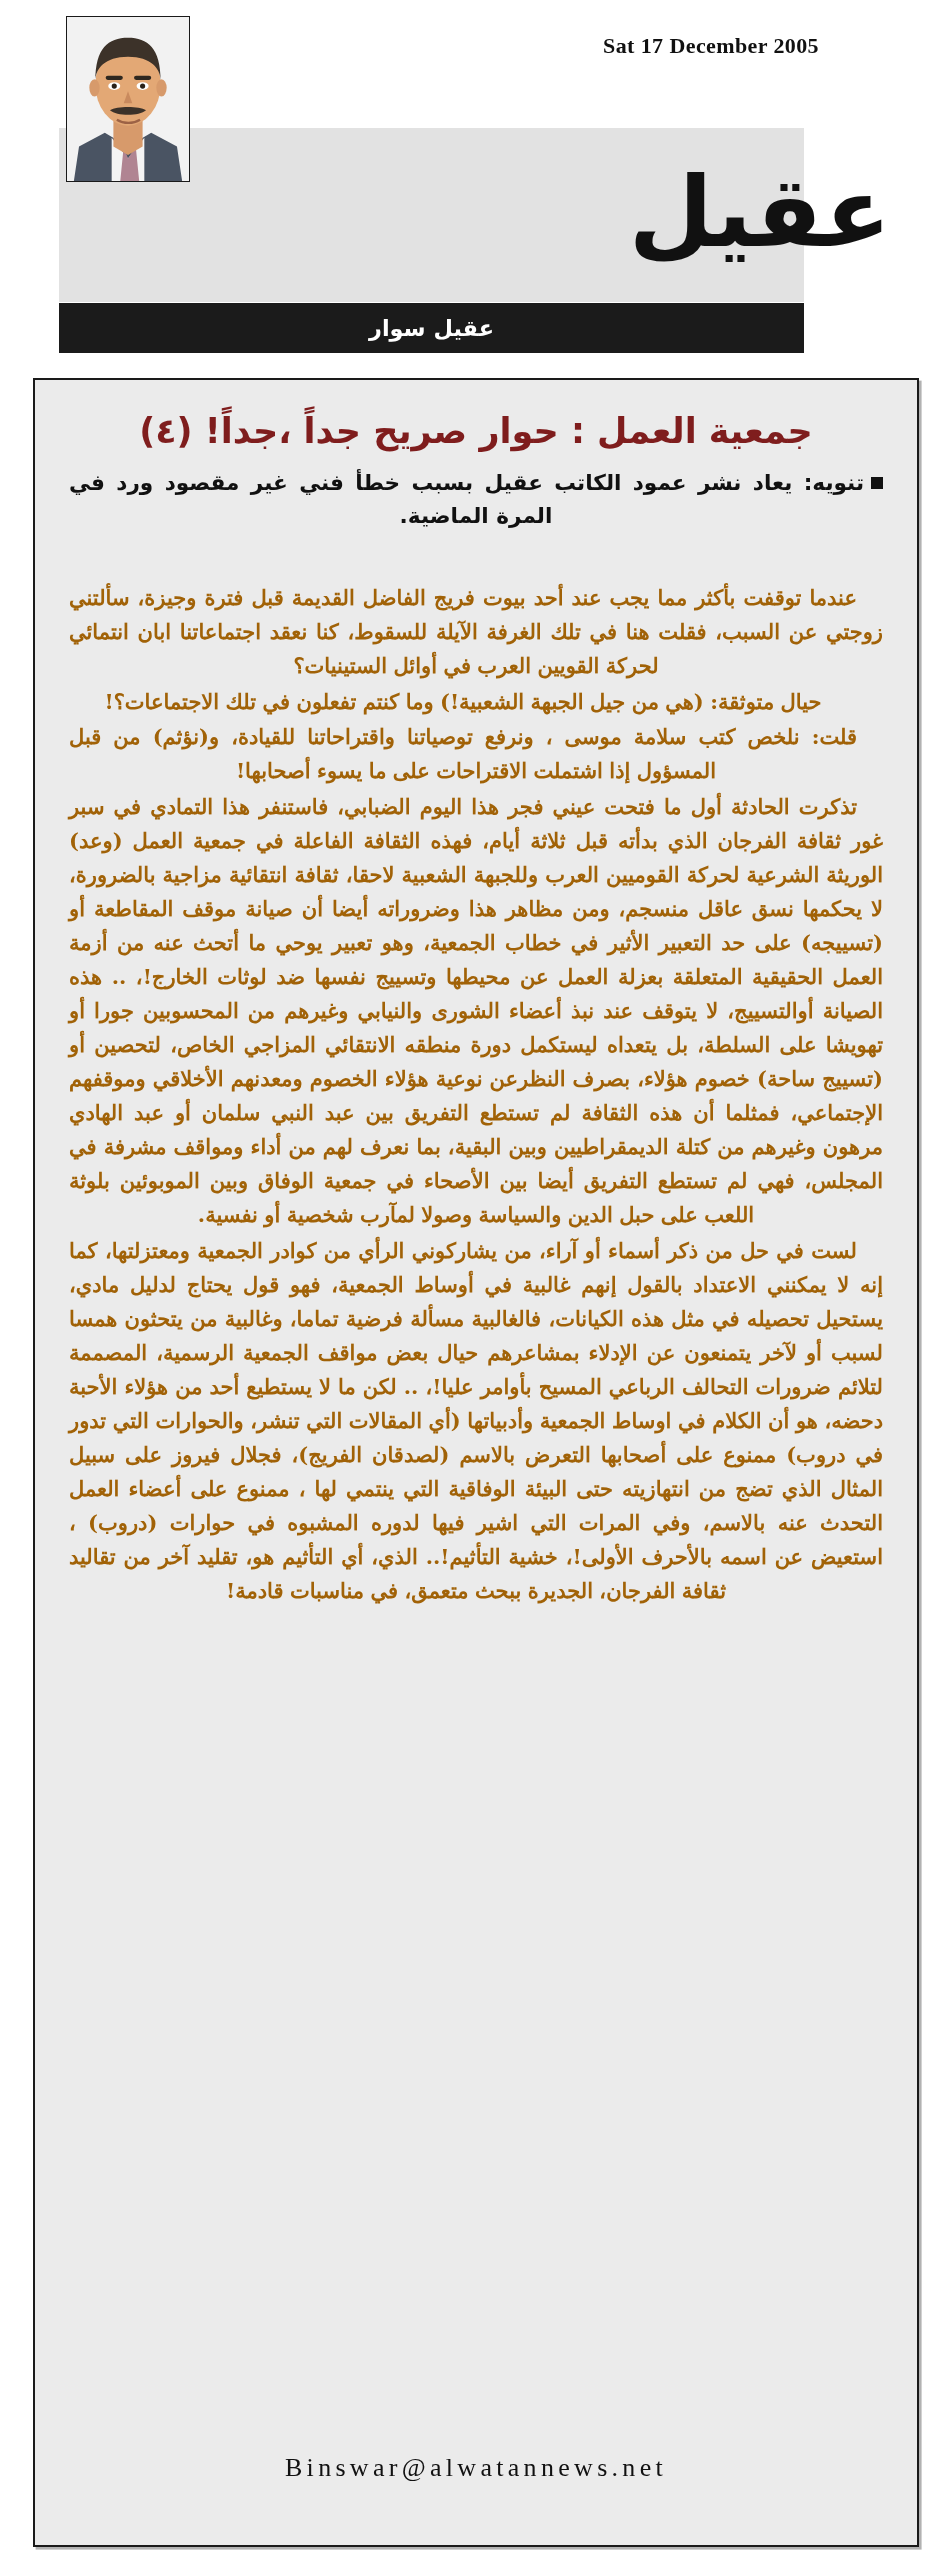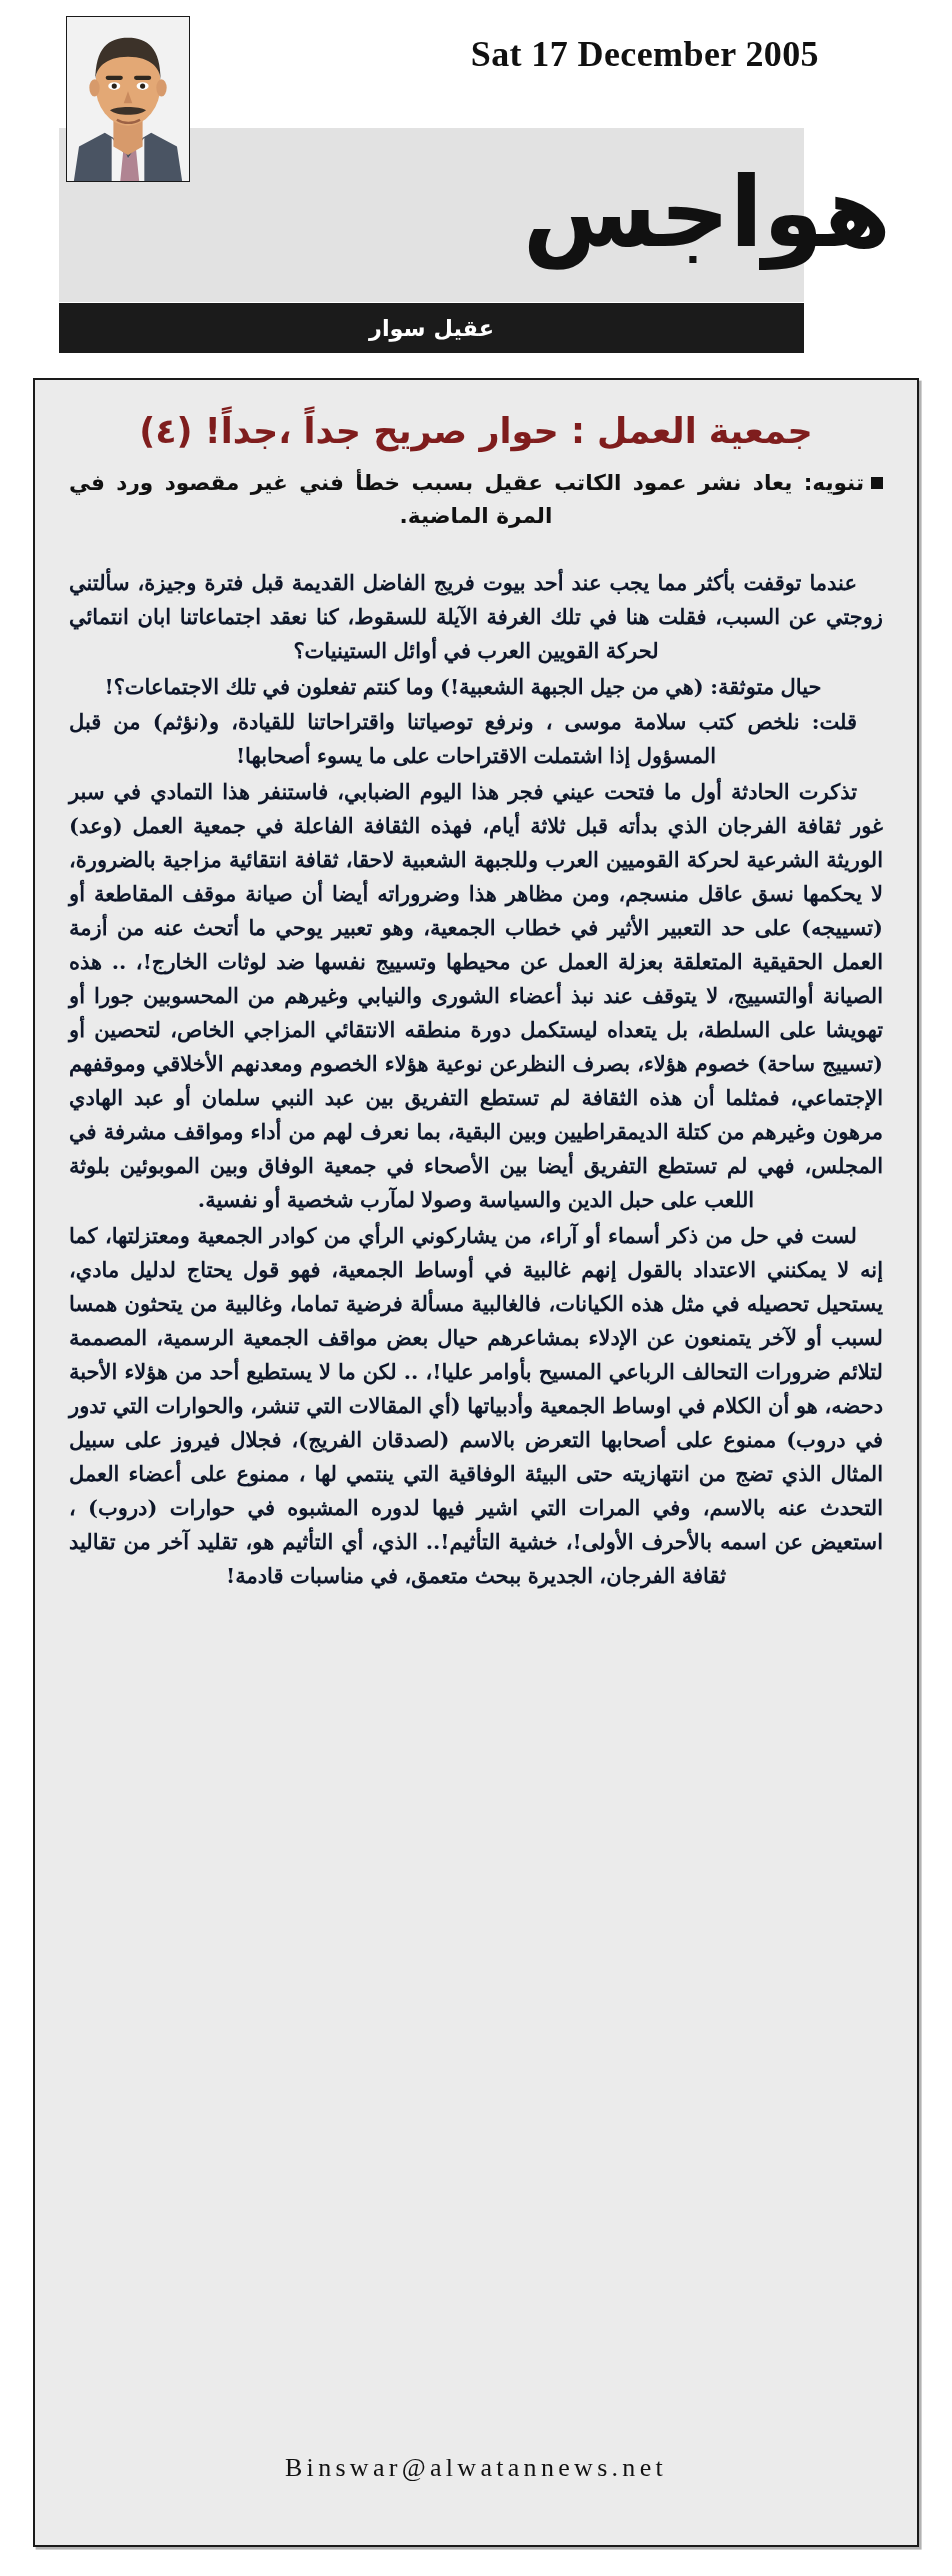--- a/index.html
+++ b/index.html
@@ -39,21 +39,21 @@
     width: 745px;
     height: 174px;
     background: #e2e2e2;
   }
 
   .date-line {
     position: absolute;
     right: 134px;
     top: 33px;
     font-family: "Liberation Serif", "DejaVu Serif", serif;
-    font-size: 36px;
+    font-size: 22px;
     font-weight: 700;
     letter-spacing: 0.4px;
     color: #111111;
     direction: ltr;
     text-align: center;
     white-space: nowrap;
   }
 
   .section-title {
     position: absolute;
@@ -142,23 +142,23 @@
   .notice .bullet-square {
     display: inline-block;
     width: 12px;
     height: 12px;
     background: #111111;
     margin-left: 7px;
     vertical-align: 1.7px;
   }
 
   .body-text {
-    margin: 33px 34px 0 34px;
-    direction: rtl;
-    color: #0f172a;
+    margin: 48px 34px 0 34px;
+    direction: rtl;
+    color: #a16207;
   }
 
   .body-text p {
     margin: 0 0 1.7px 0;
     font-family: "DejaVu Serif", "Liberation Serif", serif;
     font-size: 21px;
     font-weight: 700;
     line-height: 1.62;
     text-align: justify;
     text-align-last: center;
@@ -183,21 +183,21 @@
 <body>
 
 <div class="page">
 
   <div class="masthead">
 
     <div class="masthead-grey"></div>
 
     <div class="date-line">Sat 17 December 2005</div>
 
-    <div class="section-title">هواجس</div>
+    <div class="section-title">عقيل</div>
 
     <div class="portrait">
       <svg viewBox="0 0 142 190" preserveAspectRatio="none">
         <rect x="0" y="0" width="142" height="190" fill="#f2f2f2"></rect>
 
         <path d="M8 190 L14 150 L44 134 L71 150 L98 134 L128 150 L134 190 Z" fill="#4a5463"></path>
 
         <path d="M52 140 L71 164 L90 140 L90 190 L52 190 Z" fill="#f4f4f4"></path>
 
         <path d="M71 164 L80 150 L84 190 L62 190 L66 150 Z" fill="#b08492"></path>

